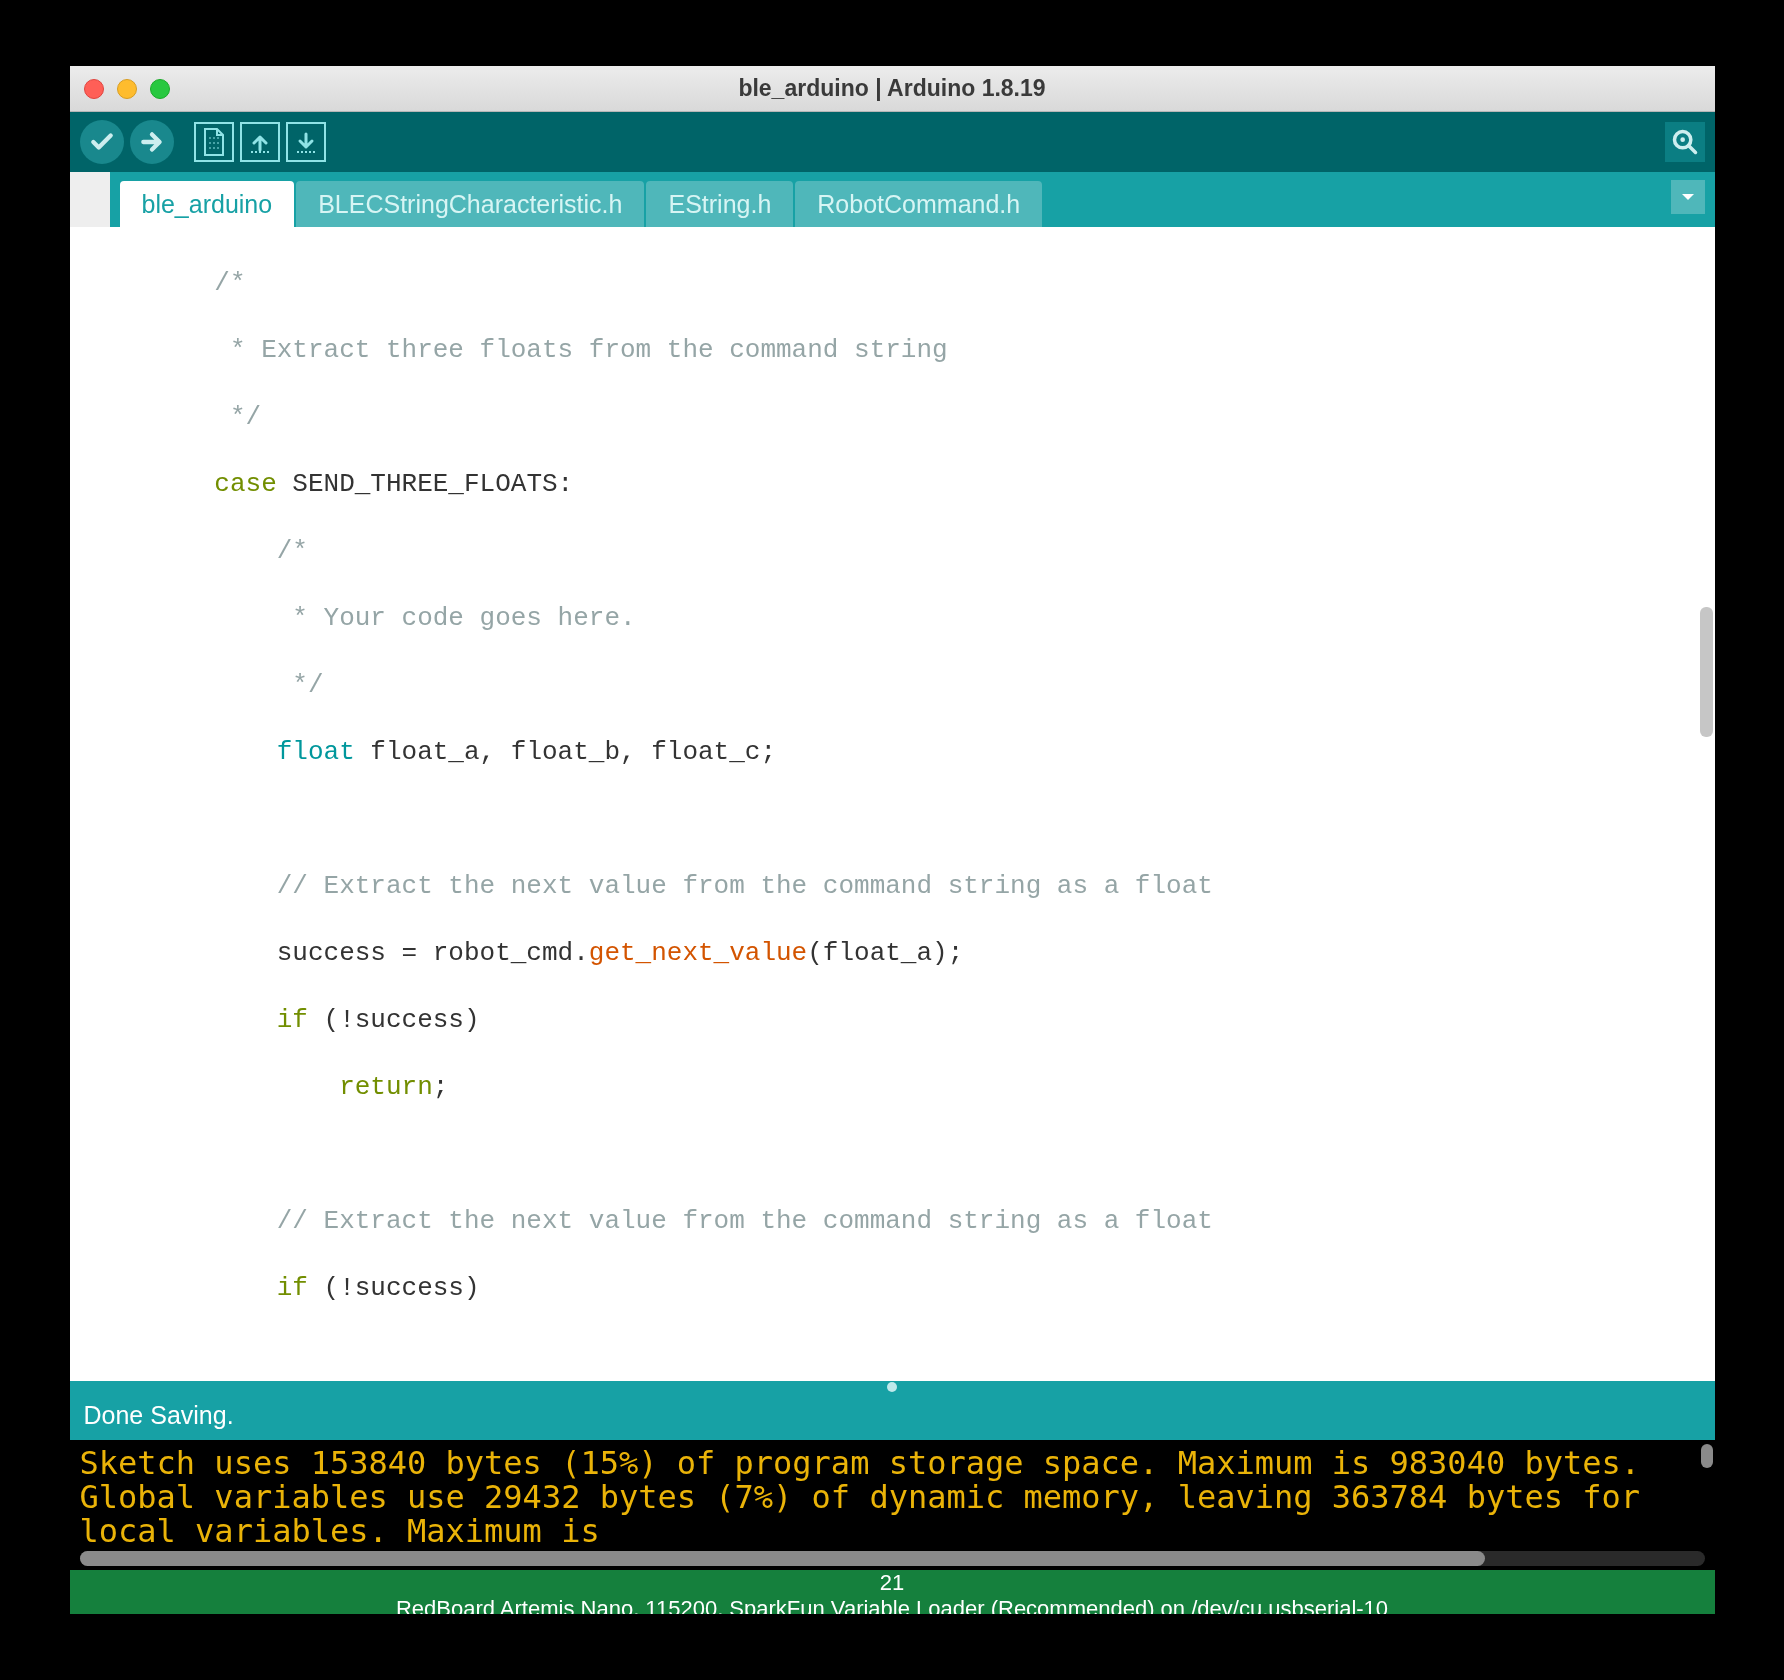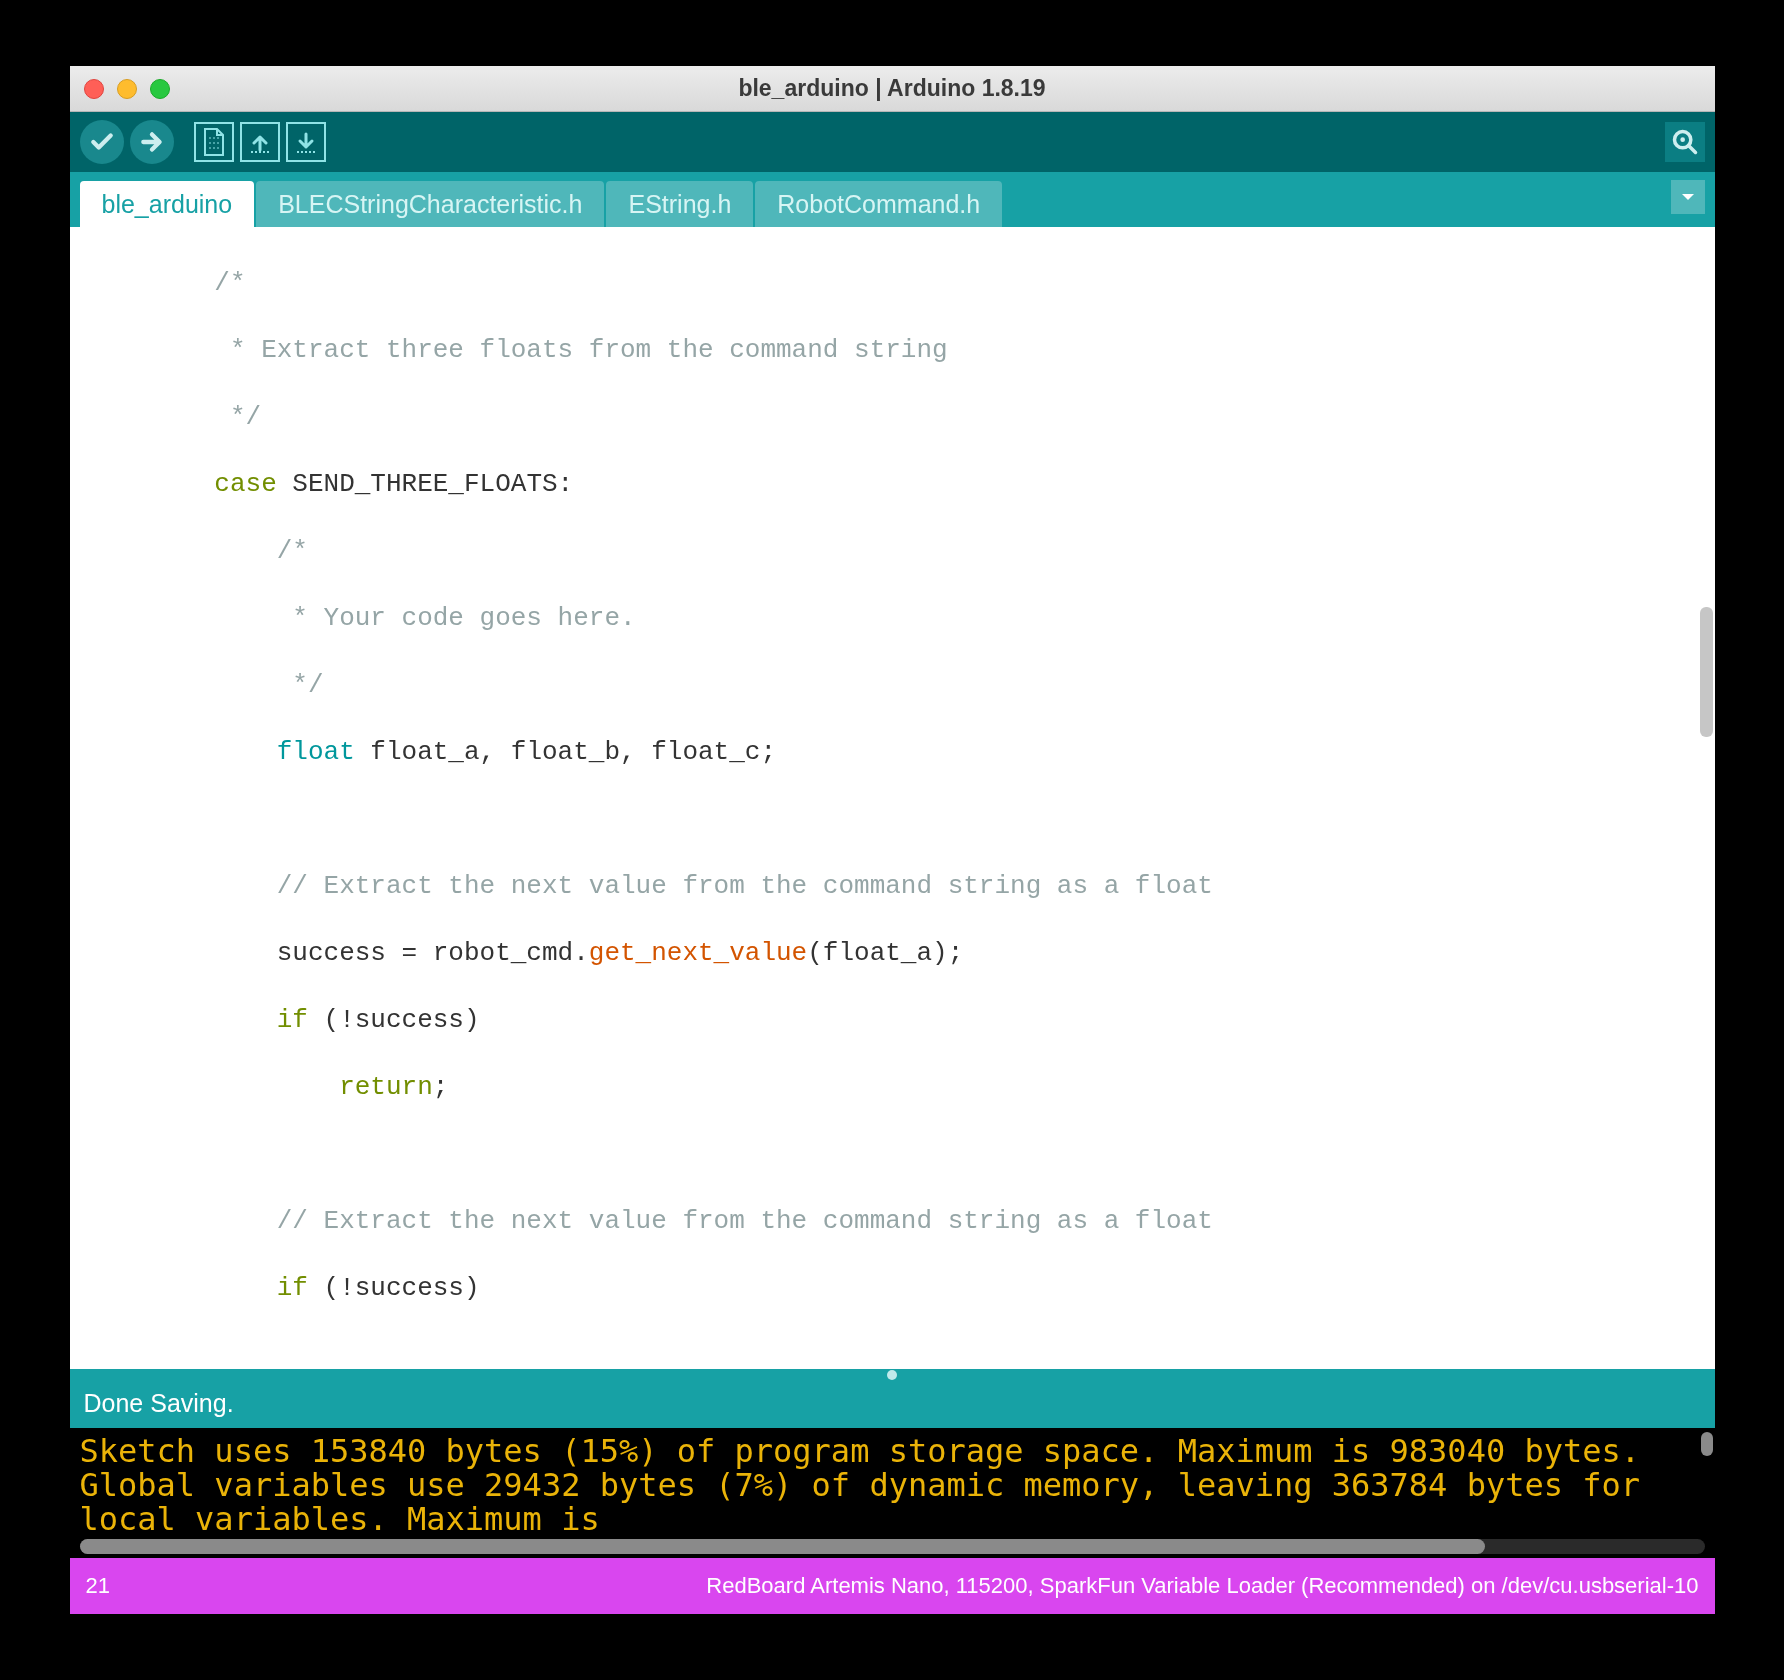--- a/index.html
+++ b/index.html
@@ -56,21 +56,21 @@
     display:flex; align-items:center; justify-content:center; cursor:pointer;
     background:#006468;
   }
   .toolbar-spacer{flex:1;}
   .serial-monitor{
     width:40px; height:40px; background:#0b7e83;
     display:flex; align-items:center; justify-content:center; cursor:pointer;
   }
   .tabbar{
     background:#17a1a5; height:55px; display:flex; align-items:flex-end;
-    padding-left:10px; position:relative;
+    padding-left:10px; position:relative;margin-left:40px;
   }
   .tab{
     padding:10px 22px 10px 22px; color:#d7f5f4; font-size:25px;
     cursor:pointer; background:#4fb7ba; margin-right:2px;
     border-top-left-radius:4px; border-top-right-radius:4px;
     height:46px; display:flex; align-items:center;
   }
   .tab.active{ background:#fff; color:#17a1a5; font-weight:500;}
   .tab-dropdown{
     position:absolute; right:10px; top:8px;
@@ -114,23 +114,24 @@
   }
   .console-hscroll .thumb{
     position:absolute; left:10px; top:3px; height:15px; width:1405px;
     background:#8a8a8a; border-radius:8px;
   }
   .console-vscroll{
     position:absolute; right:2px; top:4px; width:12px; height:24px;
     background:#8a8a8a; border-radius:6px;
   }
   .statusbar{
-    background:#d946ef; color:#fff; font-size:22px; height:56px;
+    background:#15803d; color:#fff; font-size:22px; height:44px;
     display:flex; align-items:center; justify-content:space-between;
     padding:0 16px;
+    flex-direction:column;
   }
   svg{display:block;}
 </style>
 </head>
 <body>
 
 <div class="window">
 
   <div class="titlebar">
     <div class="traffic">

